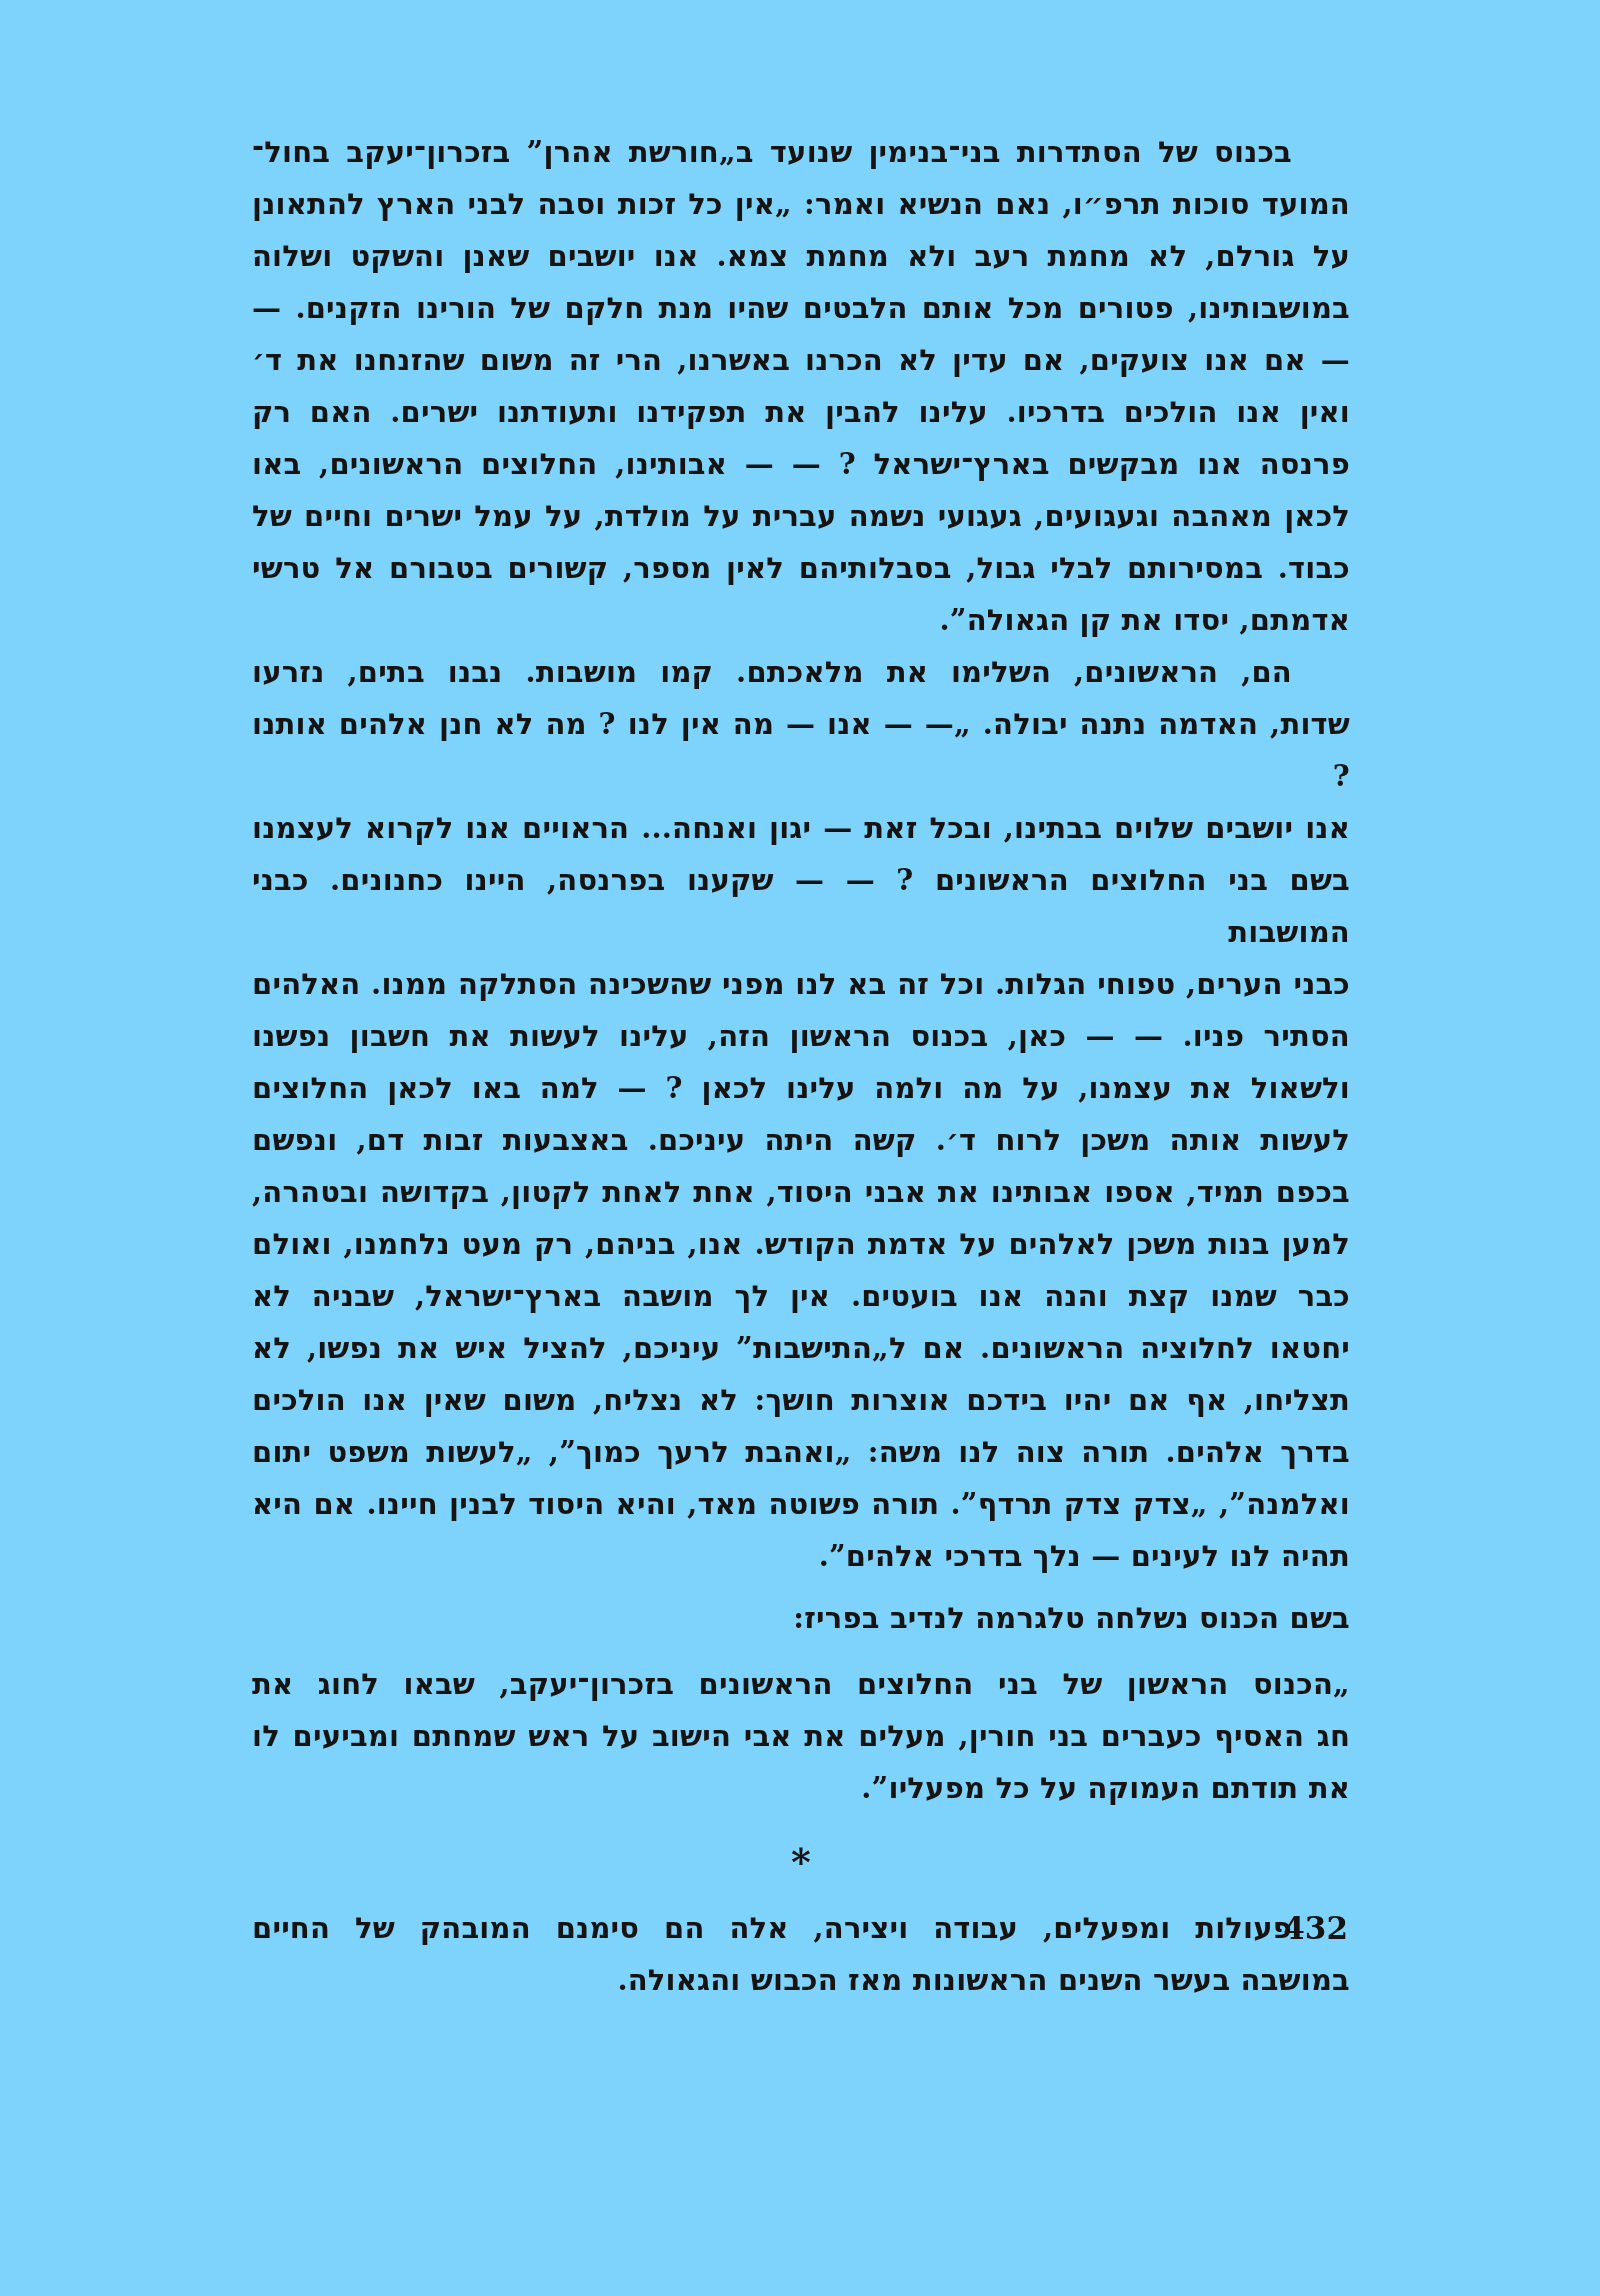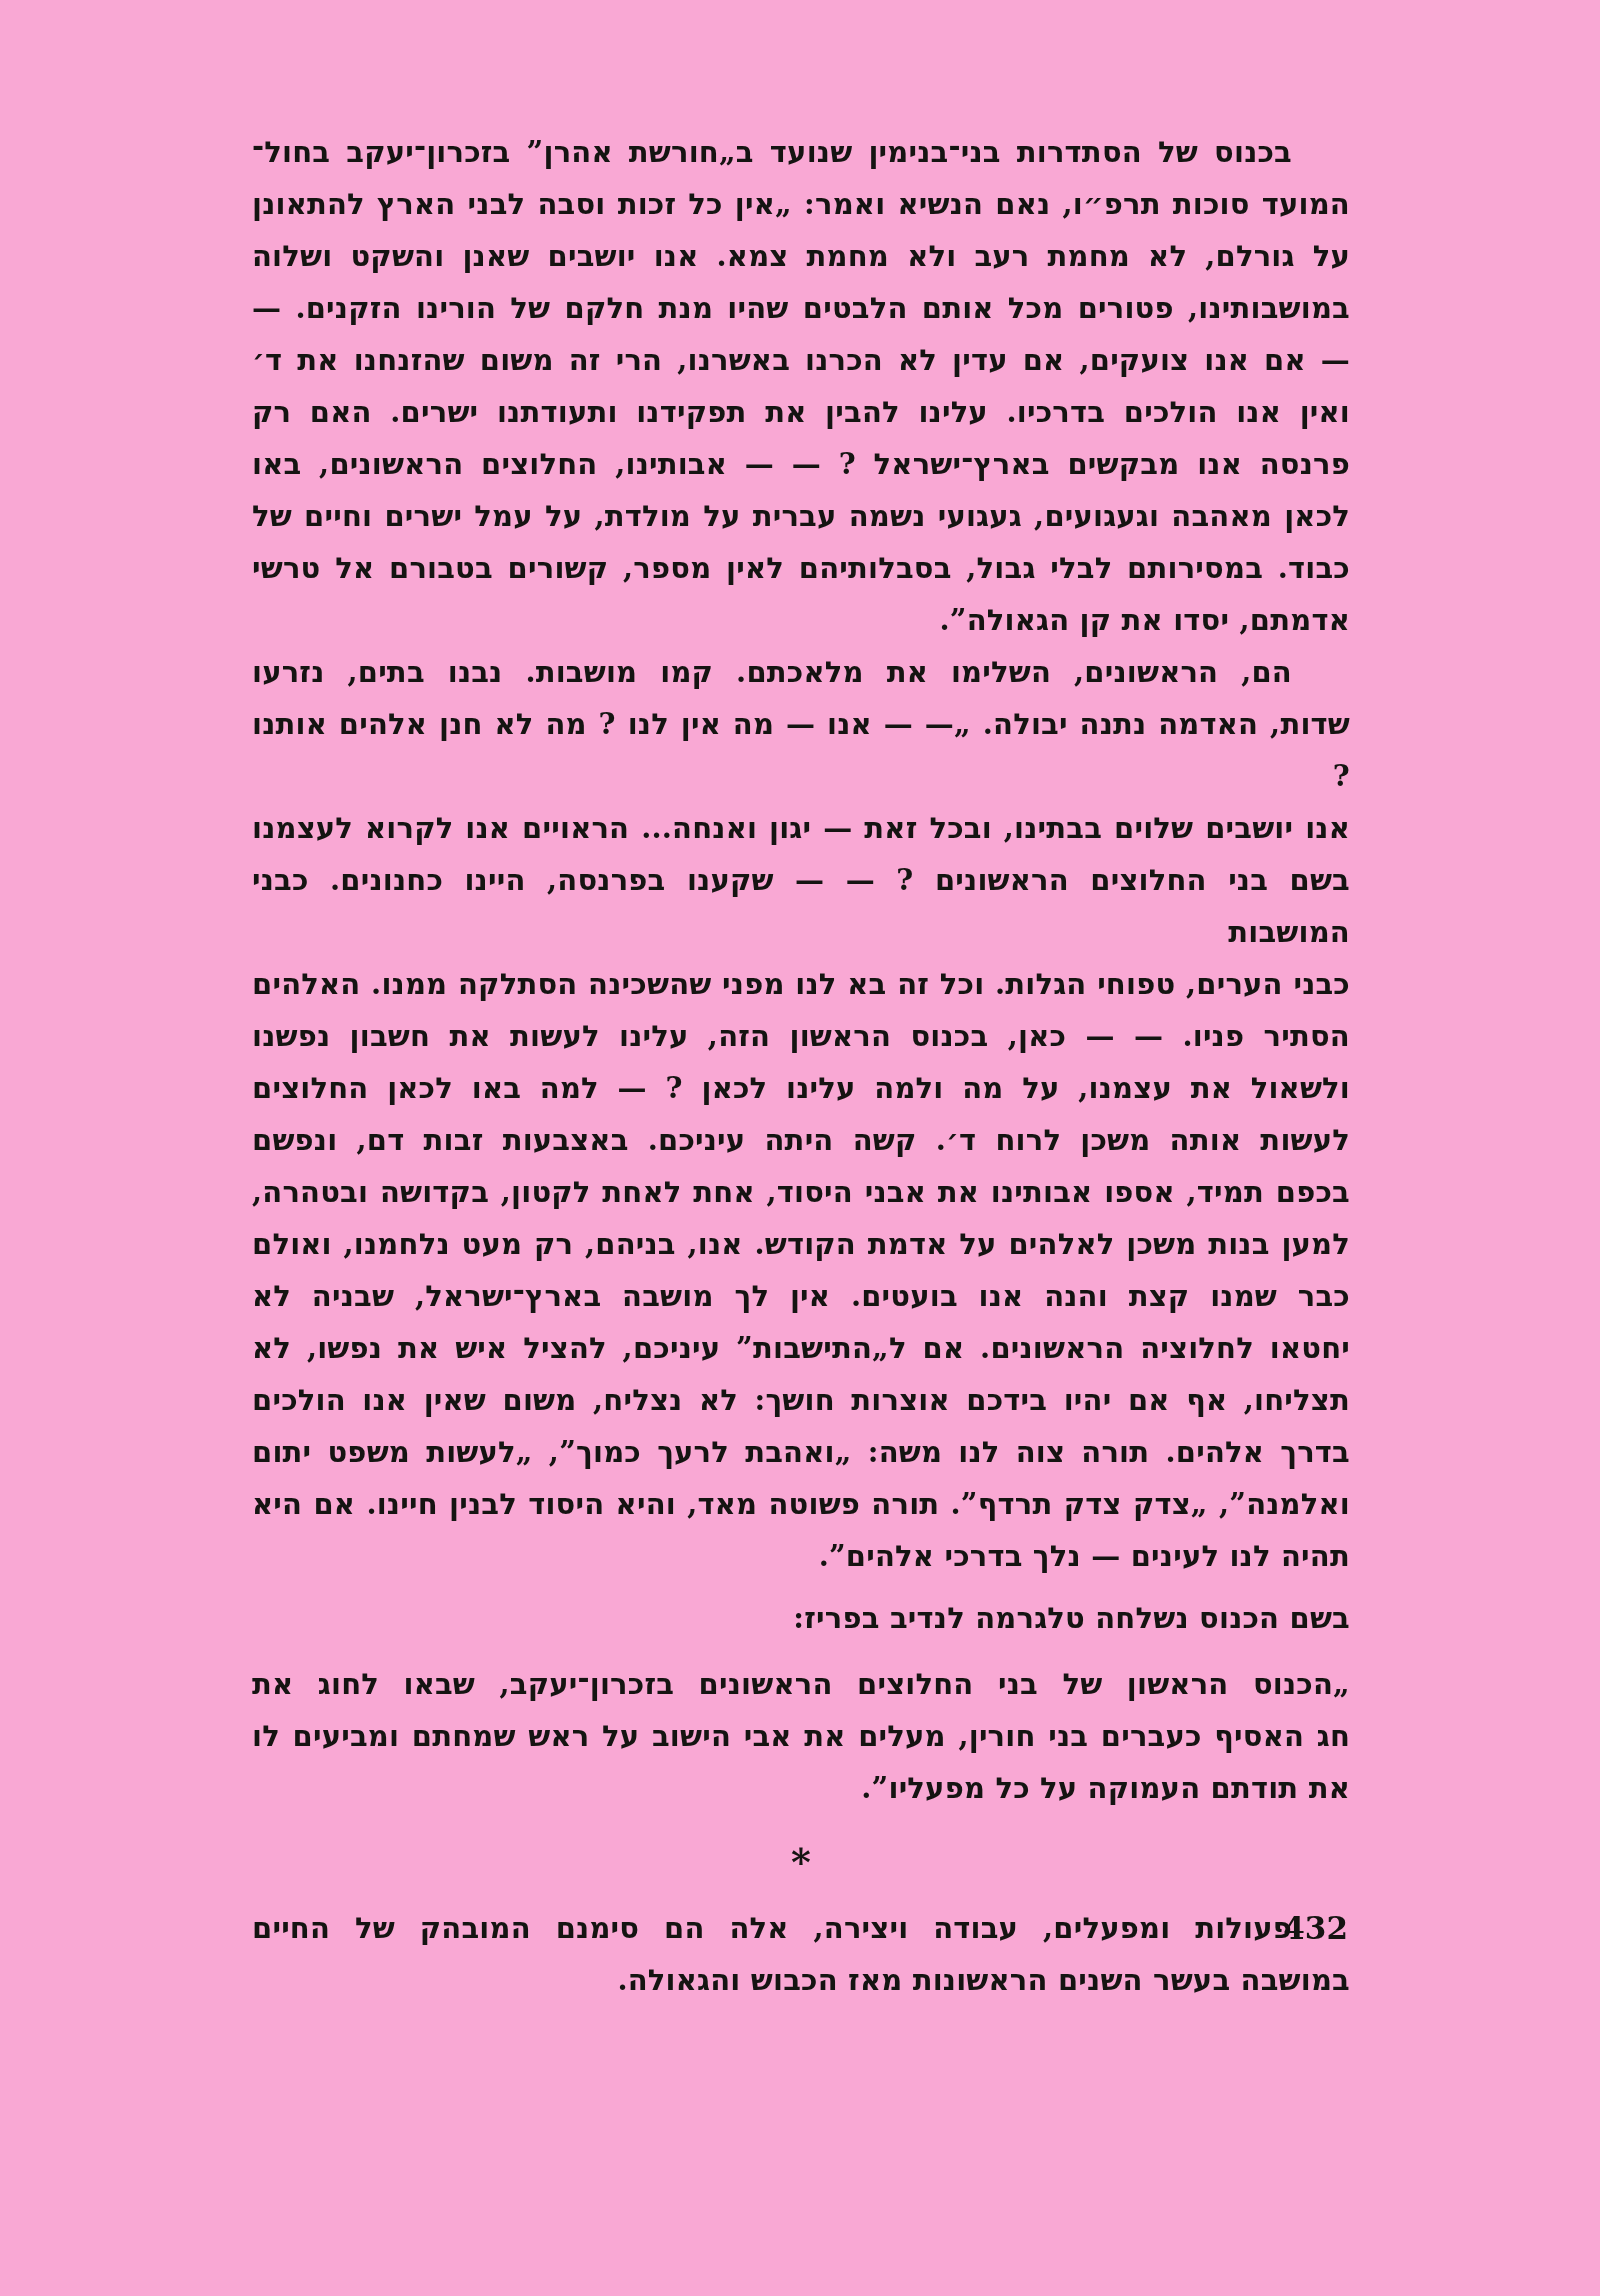--- a/index.html
+++ b/index.html
@@ -5,21 +5,21 @@
   html, body {
     margin: 0;
     padding: 0;
     background: #e8e8e6;
   }
   .page {
     position: relative;
     width: 1600px;
     height: 2296px;
     margin: 0 auto;
-    background: #f9a8d4;
+    background: #7dd3fc;
     overflow: hidden;
     font-family: "DejaVu Serif", "DejaVu Sans", sans-serif;
     color: #151412;
   }
   .textblock {
     position: absolute;
     top: 126px;
     right: 250px;
     width: 1098px;
     direction: rtl;

